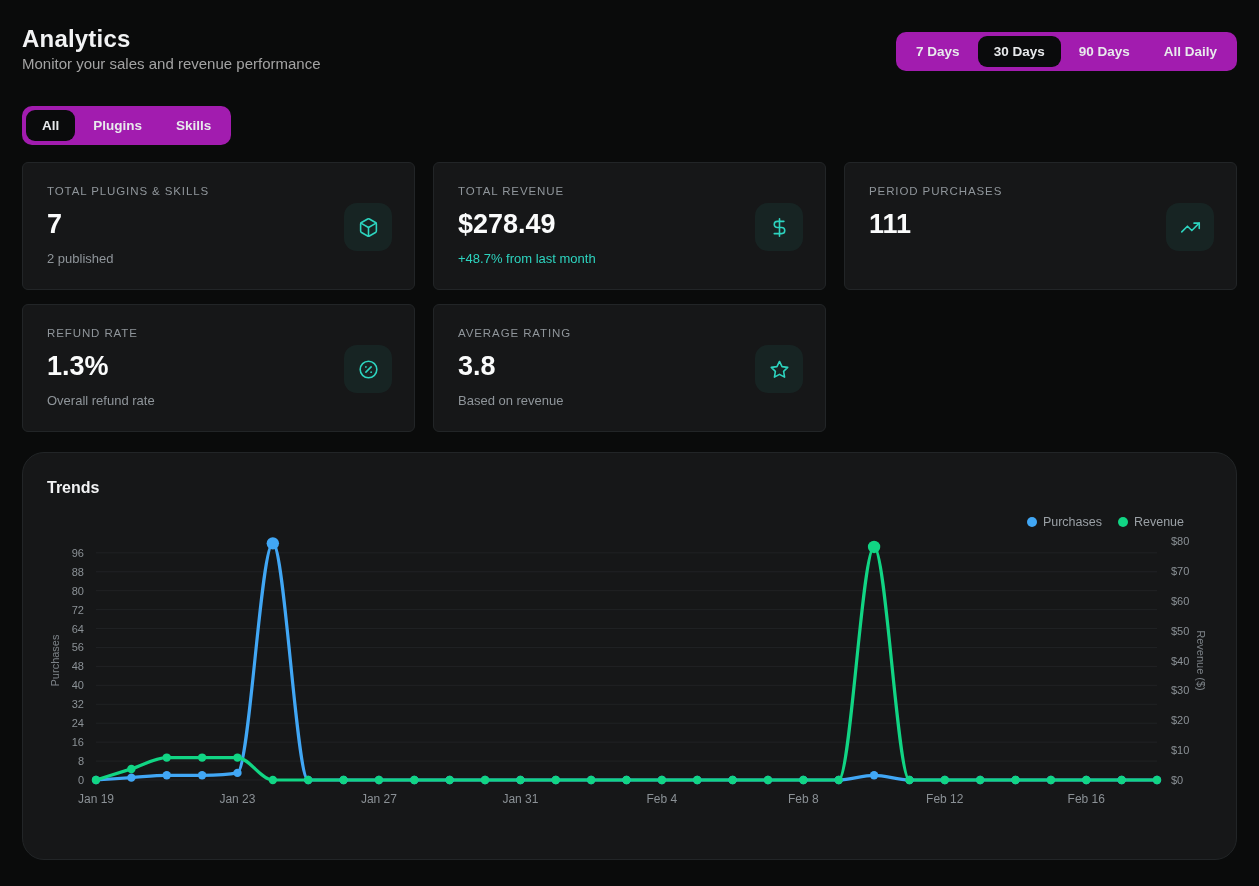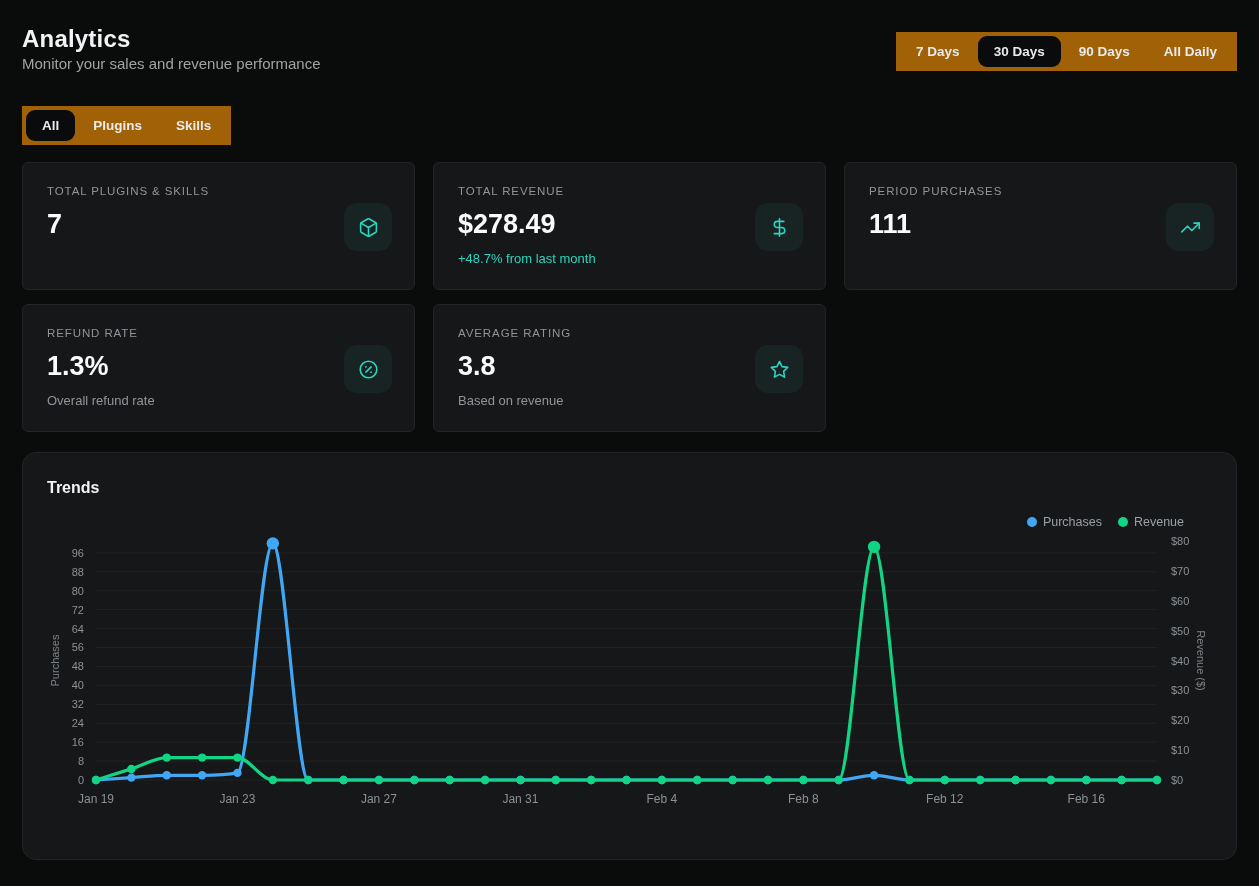--- a/index.html
+++ b/index.html
@@ -12,21 +12,21 @@
   }
   .page { padding:25px 22px 0 22px; position:relative; }
 
   
   .page-title { font-size:24px; font-weight:700; letter-spacing:0.2px; }
   .page-subtitle { font-size:15px; color:#a3a3a3; margin-top:2px; }
 
   
   .seg {
     display:inline-flex; align-items:center;
-    background:#a16207; border-radius:0; padding:4px; gap:2px;
+    background:#a21caf; border-radius:10px; padding:4px; gap:2px;
   }
   .seg button {
     border:0; background:transparent; color:#e8eaec; cursor:pointer;
     font-family:inherit; font-size:13.5px; font-weight:700;
     padding:8px 16px; border-radius:9px; white-space:nowrap;
   }
   .seg button.active { background:#0a0b0c; }
   .time-range { position:absolute; top:32px; right:22px; }
   .filters { margin-top:34px; }
 
@@ -49,21 +49,21 @@
     width:48px; height:48px; border-radius:13px;
     background:rgba(45,212,191,0.07);
     display:flex; align-items:center; justify-content:center;
     color:var(--accent);
   }
   .chip svg { width:21px; height:21px; }
 
   
   .trends {
     margin-top:20px;
-    background:#161718; border:1px solid #222527; border-radius:14px;
+    background:#161718; border:1px solid #222527; border-radius:22px;
     height:408px; padding:26px 24px 0 24px;
   }
   .trends-title { font-size:16px; font-weight:700; }
   .trends-subtitle { font-size:13.5px; color:#9aa0a5; margin-top:9px; }
   .legend { display:flex; justify-content:flex-end; gap:16px; margin-top:16px; padding-right:28px; height:18px; }
   .legend-item { display:flex; align-items:center; gap:6px; font-size:12.5px; color:#9aa0a5; }
   .legend-dot { width:10px; height:10px; border-radius:50%; }
   svg text { font-family:"Liberation Sans", sans-serif; }
 </style>
 </head>
@@ -86,20 +86,21 @@
         <button class="active">All</button>
         <button>Plugins</button>
         <button>Skills</button>
       </div>
   </div>
 
   <div class="cards" id="stat-cards">
       <div class="card">
         <div class="card-label">TOTAL PLUGINS &amp; SKILLS</div>
         <div class="card-value">7</div>
+        <div class="card-sub ">2 published</div>
         <div class="chip">
           <svg viewBox="0 0 24 24" fill="none" stroke="currentColor" stroke-width="1.8" stroke-linecap="round" stroke-linejoin="round">
             <path d="M21 8a2 2 0 0 0-1-1.73l-7-4a2 2 0 0 0-2 0l-7 4A2 2 0 0 0 3 8v8a2 2 0 0 0 1 1.73l7 4a2 2 0 0 0 2 0l7-4A2 2 0 0 0 21 16Z"></path>
             <path d="m3.3 7 8.7 5 8.7-5"></path>
             <path d="M12 22V12"></path>
           </svg>
         </div>
       </div>
       <div class="card">
         <div class="card-label">TOTAL REVENUE</div>

